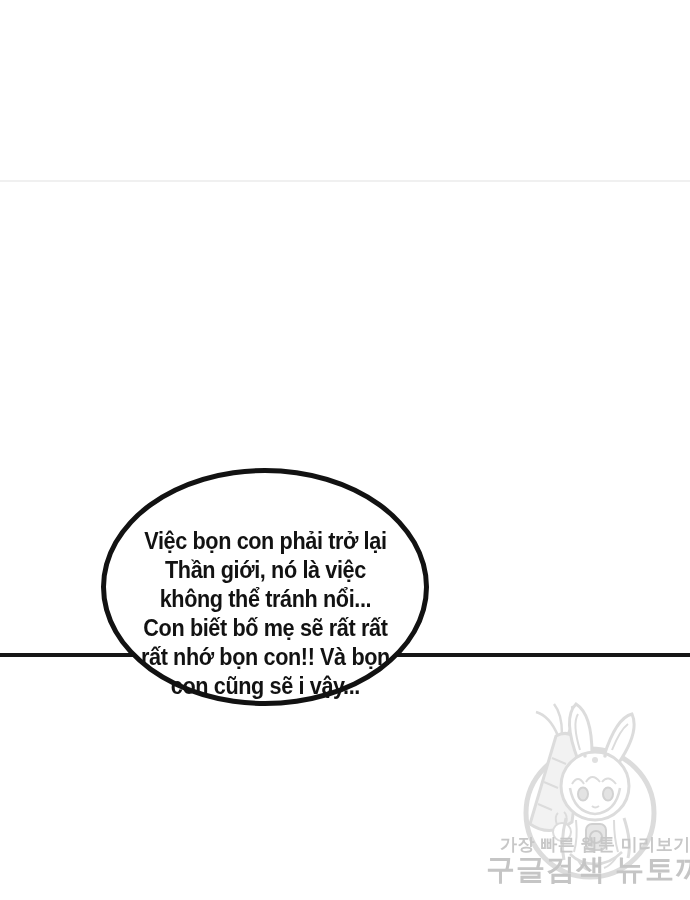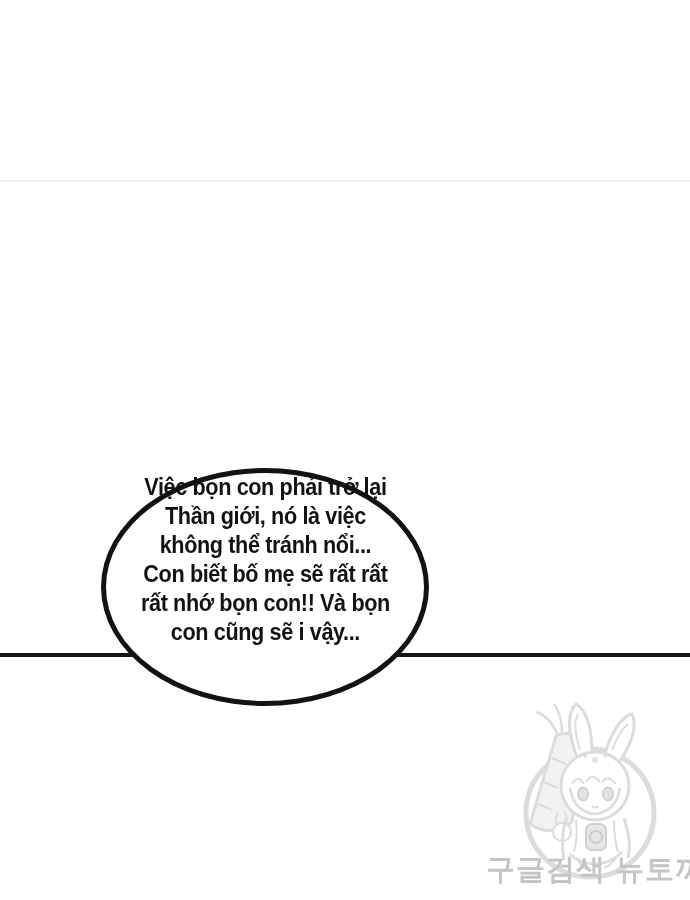--- a/index.html
+++ b/index.html
@@ -15,21 +15,21 @@
   }
   
   .divider{
     position:absolute;left:0;top:653px;width:690px;height:4px;
     background:#161616;z-index:1;
   }
   
   .bubble{
     position:absolute;left:101px;top:468px;width:318px;height:228px;
     background:#ffffff;border:5px solid #121212;border-radius:50%;
-    z-index:2;display:flex;align-items:flex-start;justify-content:center;
+    z-index:2;display:flex;align-items:flex-end;justify-content:center;
   }
   .bubble-text{
     text-align:center;font-weight:bold;font-size:23px;line-height:29px;
     color:#121212;letter-spacing:-0.4px;transform:scaleX(0.94);
     white-space:nowrap;
   }
   
   .watermark{
     position:absolute;left:500px;top:692px;width:190px;height:208px;z-index:0;
   }
@@ -101,14 +101,15 @@
       <path d="M66 126 Q60 150 64 168 M124 126 Q132 150 128 166" stroke-width="3"></path>
       <path d="M76 128 Q78 146 74 160 M114 128 Q114 146 118 160" stroke-width="2"></path>
 
       <rect x="86" y="132" width="20" height="26" rx="6" fill="#e6e6e6" stroke="#d0d0d0" stroke-width="2"></rect>
       <circle cx="96" cy="145" r="6" fill="none" stroke="#cccccc" stroke-width="2"></circle>
 
       <path d="M70 162 Q80 172 95 172 Q110 172 122 160" stroke-width="2.5"></path>
       <path d="M78 168 Q82 176 88 178 M104 176 Q110 174 116 166" stroke-width="2"></path>
     </g>
   </svg>
+  <div class="wm-text1">가장 빠른 웹툰 미리보기</div>
   <div class="wm-text2">구글검색 뉴토끼</div>
 </div>
 
 </body></html>

